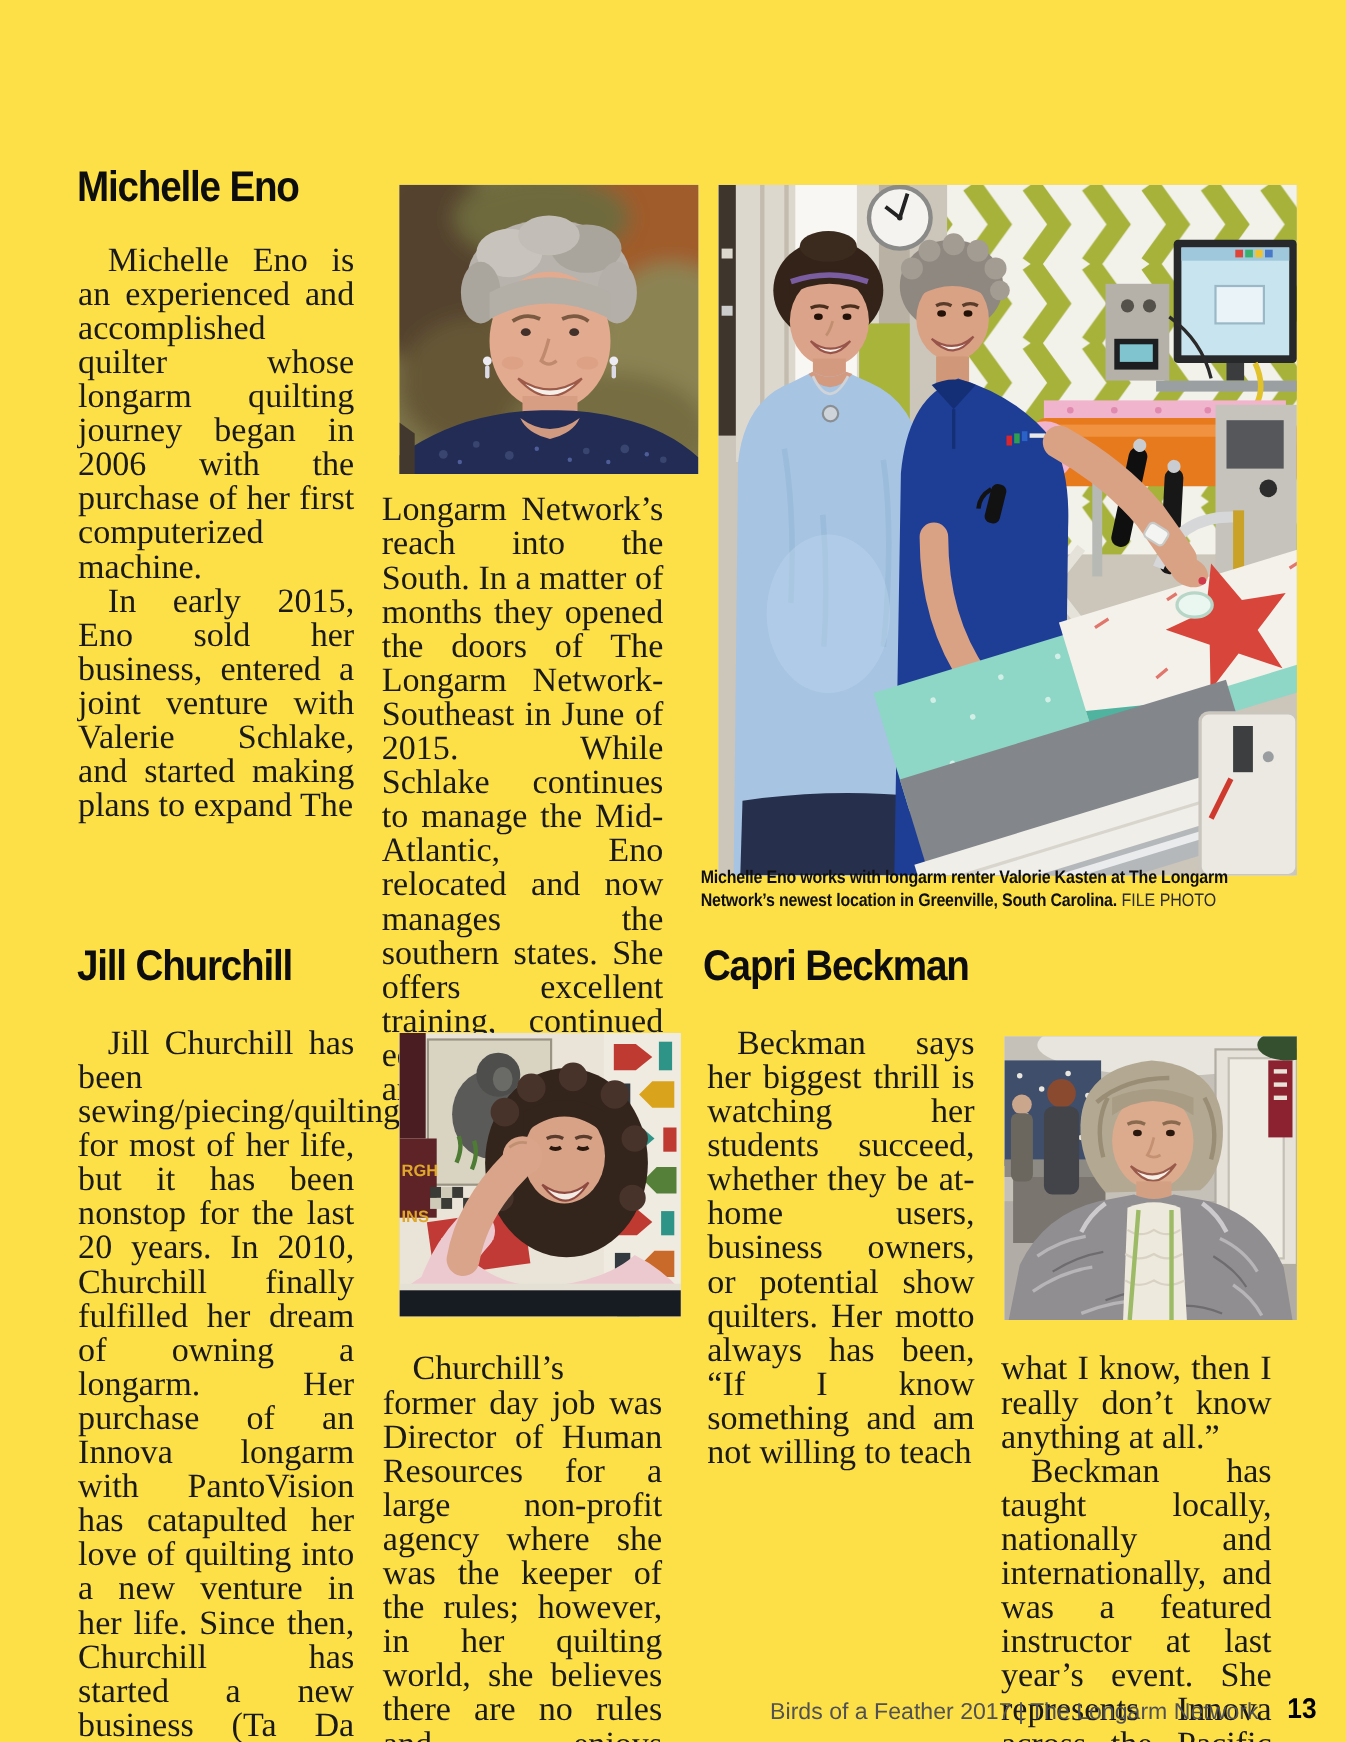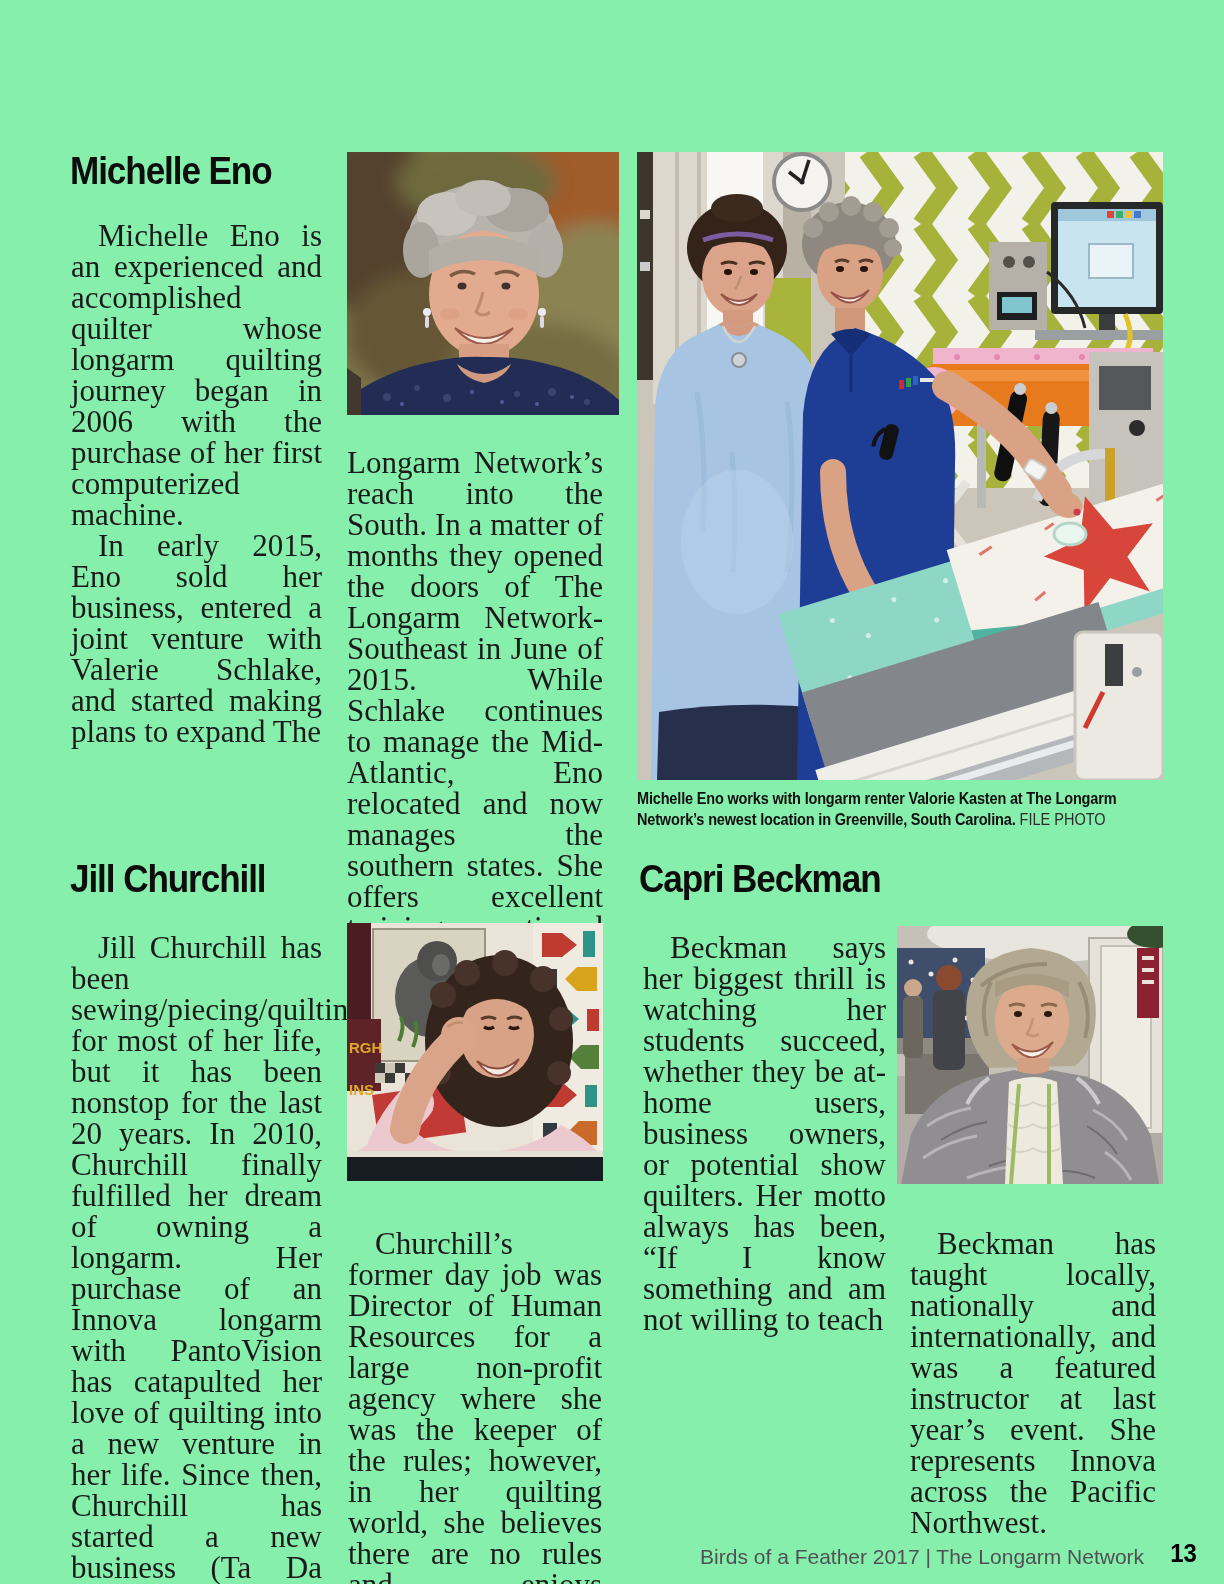--- a/index.html
+++ b/index.html
@@ -1,25 +1,25 @@
 <!DOCTYPE html>
 <html lang="en"><head>
 <meta charset="utf-8">
 <style>
   html,body{margin:0;padding:0;background:#ffffff;}
-  .page{position:relative;width:1224px;height:1584px;background:#86efac;overflow:hidden;
+  .page{position:relative;width:1224px;height:1584px;background:#fde047;overflow:hidden;
         font-family:"Liberation Serif",serif;}
   .headline{position:absolute;margin:0;font-family:"Liberation Sans",sans-serif;font-weight:800;
         font-size:39px;line-height:1;letter-spacing:-1.2px;color:#0d0d0d;
         transform:scaleX(.9);transform-origin:left top;white-space:nowrap;}
   .col{position:absolute;font-size:31px;line-height:31px;color:#1a1a1a;text-align:justify;
         hyphens:auto;-webkit-hyphens:auto;}
   .col p{margin:0;text-indent:27px;}
   .col p.cont{text-indent:0;}
-  .photo{position:absolute;margin:0;overflow:hidden;background:#d8d4cc;}
+  .photo{position:absolute;margin:16px;overflow:hidden;background:#d8d4cc;}
   .photo svg{display:block;width:100%;height:100%;}
   .caption{position:absolute;font-family:"Liberation Sans",sans-serif;font-size:16.5px;
         line-height:21px;color:#0e0e0e;transform:scaleX(.88);transform-origin:left top;}
   .cap-b{font-weight:700;letter-spacing:-.2px;}
   .cap-credit{font-weight:400;color:#2b2b2b;}
   .page-footer{position:absolute;top:1538px;right:27px;display:flex;align-items:flex-end;gap:24px;
         font-family:"Liberation Sans",sans-serif;}
   .footer-text{font-size:21px;color:#515154;}
   .page-number{font-size:26px;font-weight:700;color:#000;transform:scaleX(.92);transform-origin:right bottom;}
 </style>
@@ -408,20 +408,21 @@
         </g>
         <path d="M112,156 Q136,146 160,156 L166,258 L108,258 Z" fill="#eee9dd"></path>
         <g stroke="#d8d2c4" stroke-width="2" fill="none">
           <path d="M112,176 q12,8 24,0 q12,8 24,0 M110,198 q12,8 26,0 q12,8 26,0 M110,222 q12,8 26,0 q12,8 28,0"></path>
         </g>
         <path d="M122,158 L114,258 M152,158 L152,258" stroke="#9dbb66" stroke-width="4"></path>
       </svg>
     </figure>
 
     <div class="col" style="left:910px;top:1228px;width:246px">
+      <p class="cont">what I know, then I really don’t know anything at all.”</p>
       <p>Beckman has taught locally, nationally and internationally, and was a featured instructor at last year’s event. She represents Innova across the Pacific Northwest.</p>
     </div>
   </section>
 
   <div class="page-footer">
     <span class="footer-text">Birds of a Feather 2017 | The Longarm Network</span>
     <span class="page-number">13</span>
   </div>
 
 </div>

